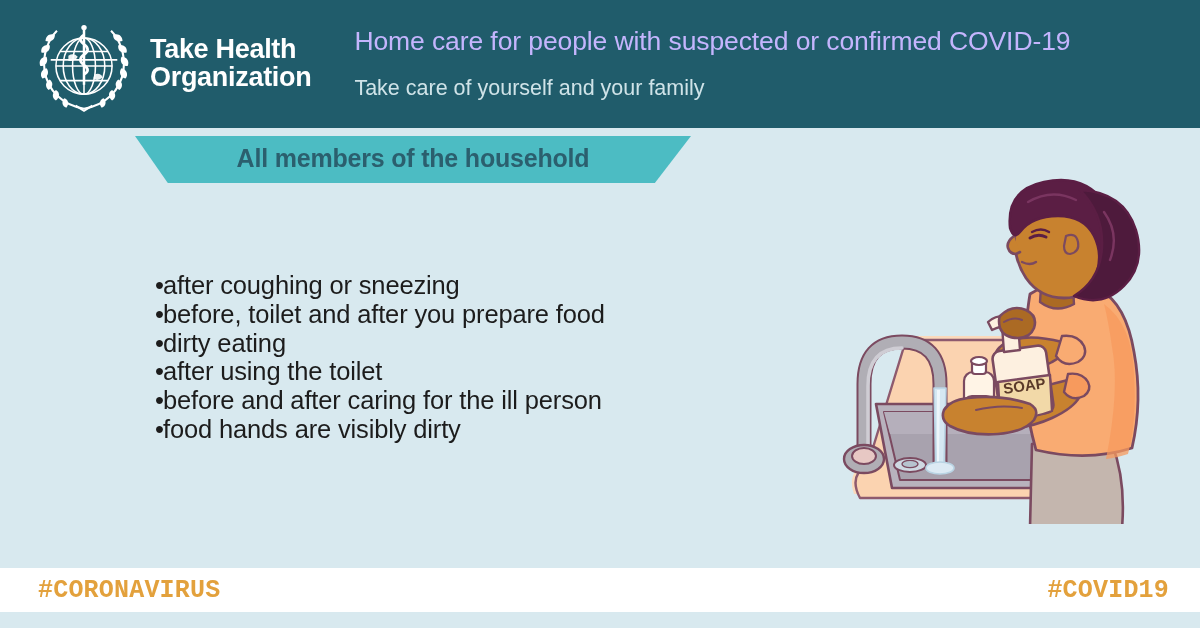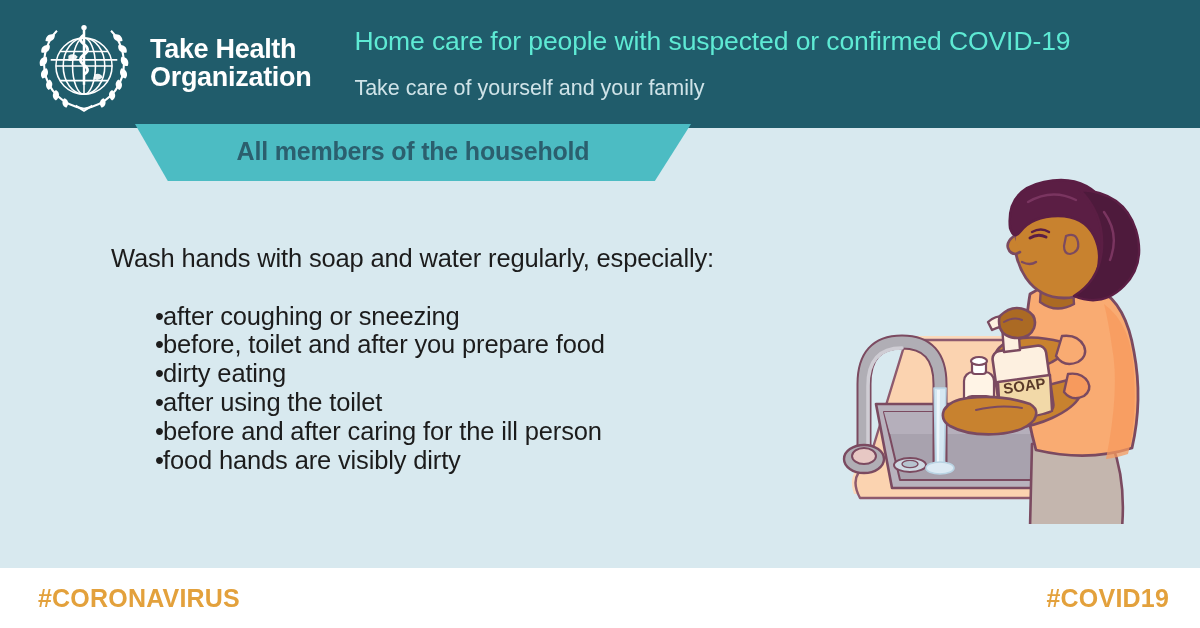--- a/index.html
+++ b/index.html
@@ -41,39 +41,39 @@
     font-size: 27px;
     line-height: 1.02;
     letter-spacing: -0.3px;
     flex: 0 0 auto;
   }
   .header-titles {
     margin-left: 43px;
     flex: 1 1 auto;
   }
   .header-title {
-    color: #5eead4;
+    color: #c4b5fd;
     font-size: 26.5px;
     line-height: 1.24;
     letter-spacing: -0.1px;
   }
   .header-subtitle {
     color: #cfe3e8;
     font-size: 21.5px;
     line-height: 1.3;
     margin-top: 17px;
   }
 
   
   .banner-wrap {
     position: absolute;
     left: 135px;
-    top: 124px;
+    top: 136px;
     width: 556px;
-    height: 57px;
+    height: 47px;
   }
   .banner-shape {
     position: absolute;
     inset: 0;
     background: #4cbcc3;
     clip-path: polygon(0 0, 100% 0, 93.5% 100%, 5.9% 100%);
   }
   .banner-label {
     position: absolute;
     inset: 0;
@@ -129,24 +129,25 @@
     height: 348px;
   }
   .illustration svg { display: block; }
 
   
   .footer {
     position: absolute;
     left: 0;
     top: 568px;
     width: 1200px;
-    height: 60px;
+    height: 44px;
     background: #ffffff;
     display: flex;
     align-items: center;
+    font-family: Liberation Mono, monospace;
   }
   .footer-tag {
     position: absolute;
     color: #e3a13c;
     font-weight: bold;
     font-size: 25px;
     letter-spacing: 0.2px;
   }
   .footer-tag-left  { left: 38px; }
   .footer-tag-right { right: 31px; margin-left: 44px; }
@@ -226,21 +227,20 @@
       <div class="header-subtitle">Take care of yourself and your family</div>
     </div>
   </div>
 
   <div class="banner-wrap">
     <div class="banner-shape"></div>
     <div class="banner-label">All members of the household</div>
   </div>
 
   <div class="content">
-    <div class="lead">Wash hands with soap and water regularly, especially:</div>
     <ul class="bullets">
       <li><span class="bullet-dot">•</span><span>after coughing or sneezing</span></li>
       <li><span class="bullet-dot">•</span><span>before, toilet and after you prepare food</span></li>
       <li><span class="bullet-dot">•</span><span>dirty eating</span></li>
       <li><span class="bullet-dot">•</span><span>after using the toilet</span></li>
       <li><span class="bullet-dot">•</span><span>before and after caring for the ill person</span></li>
       <li><span class="bullet-dot">•</span><span>food hands are visibly dirty</span></li>
     </ul>
   </div>
 

